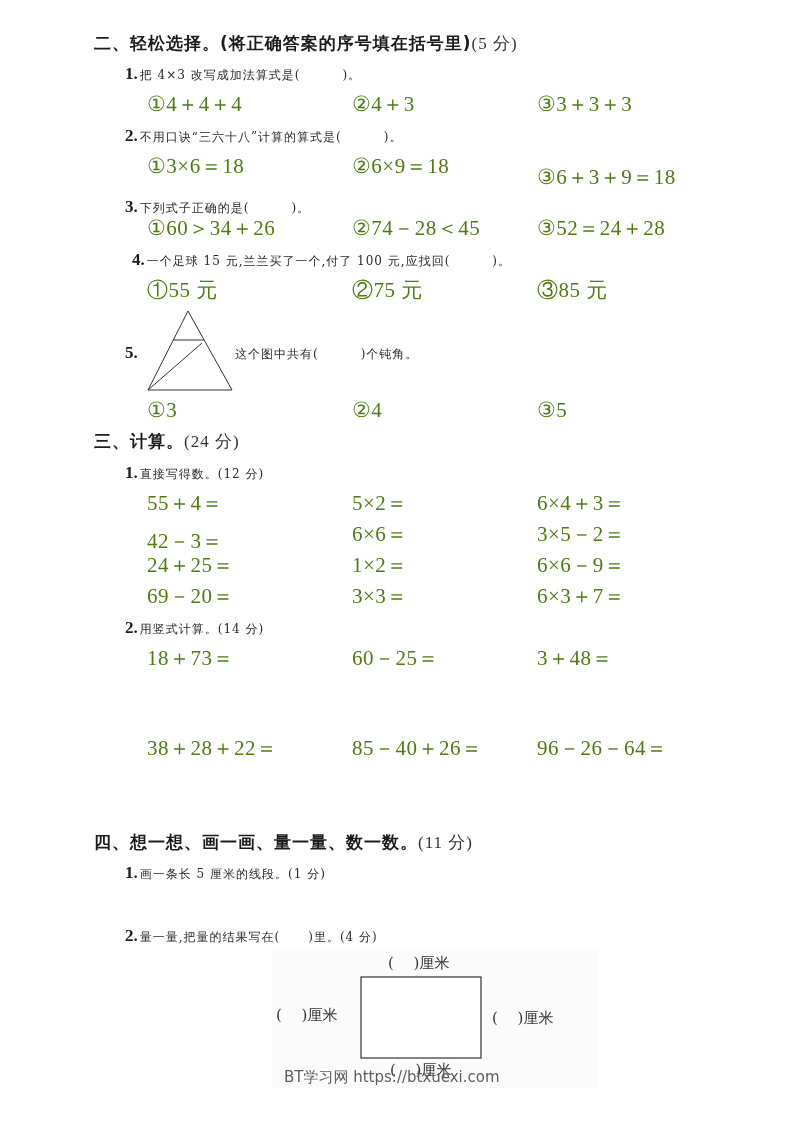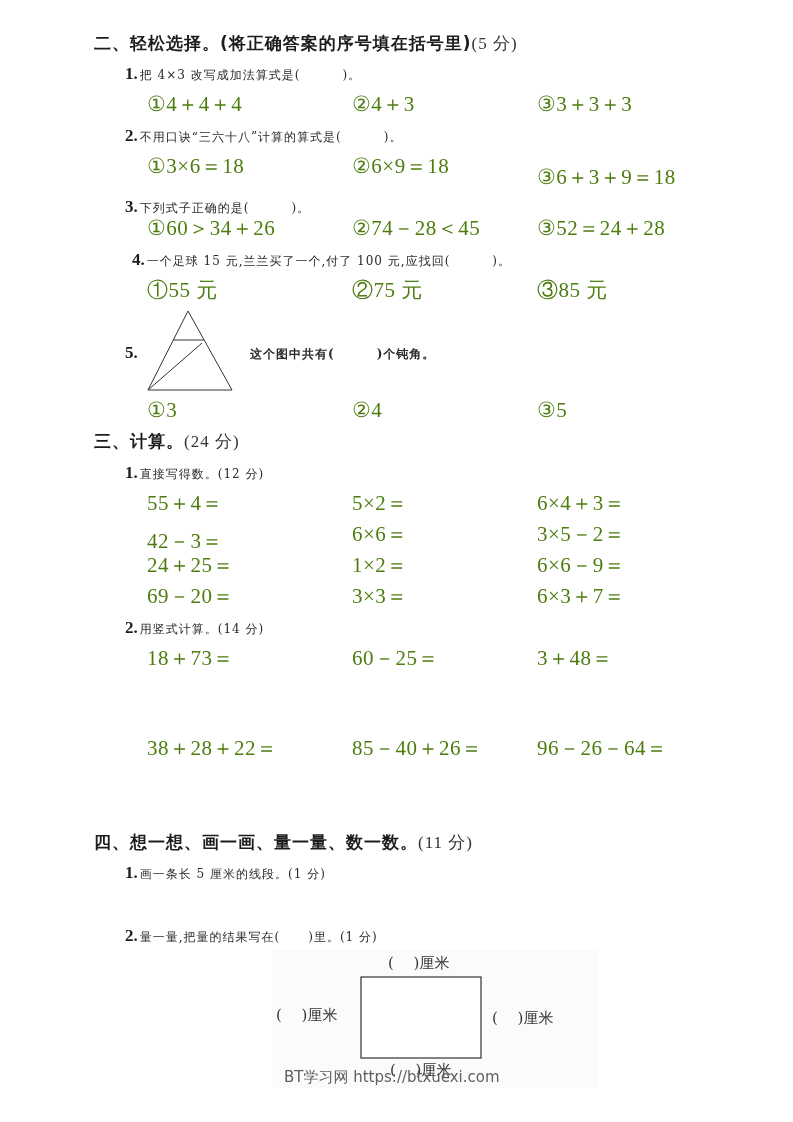--- a/index.html
+++ b/index.html
@@ -57,21 +57,21 @@
 <div class="ln" style="left:125px; top:341px;">
   <span class="qn">5.</span>
 </div>
 <svg style="left:0; top:0;" width="793" height="1122">
   <g stroke="#333" stroke-width="1" fill="none">
     <polygon points="188,311 148,390 232,390"></polygon>
     <line x1="173" y1="340" x2="204" y2="340"></line>
     <line x1="148" y1="390" x2="202" y2="343"></line>
   </g>
 </svg>
-<div class="ln" style="left:250px; top:341px;font-weight:bold;">
+<div class="ln" style="left:235px; top:341px;">
   <span class="qt">这个图中共有(</span><span class="blank"></span><span class="qt">)个钝角。</span>
 </div>
 <div class="ln opt" style="left:147px; top:399px;">①3</div>
 <div class="ln opt" style="left:352px; top:399px;">②4</div>
 <div class="ln opt" style="left:537px; top:399px;">③5</div>
 
 <div class="ln sec" style="left:94px; top:430px;">
   <span>三、计算。</span><span class="pts">(24 分)</span>
 </div>
 <div class="ln" style="left:125px; top:461px;">
@@ -106,21 +106,21 @@
 <div class="ln opt" style="left:352px; top:737px;">85－40＋26＝</div>
 <div class="ln opt" style="left:537px; top:737px;">96－26－64＝</div>
 
 <div class="ln sec" style="left:94px; top:831px;">
   <span>四、想一想、画一画、量一量、数一数。</span><span class="pts">(11 分)</span>
 </div>
 <div class="ln" style="left:125px; top:861px;">
   <span class="qn">1.</span><span class="qt">画一条长 5 厘米的线段。(1 分)</span>
 </div>
 <div class="ln" style="left:125px; top:924px;">
-  <span class="qn">2.</span><span class="qt">量一量,把量的结果写在(</span><span class="blank-sm"></span><span class="qt">)里。(1 分)</span>
+  <span class="qn">2.</span><span class="qt">量一量,把量的结果写在(</span><span class="blank-sm"></span><span class="qt">)里。(4 分)</span>
 </div>
 
 <div class="figbg"></div>
 <svg style="left:0; top:0;" width="793" height="1122">
   <rect x="361" y="977" width="120" height="81" fill="#ffffff" stroke="#333" stroke-width="1.2"></rect>
 </svg>
 <div class="lbl" style="left:388px; top:954px;">(　 )厘米</div>
 <div class="lbl" style="left:276px; top:1006px;">(　 )厘米</div>
 <div class="lbl" style="left:492px; top:1009px;">(　 )厘米</div>
 <div class="lbl" style="left:390px; top:1061px;">(　 )厘米</div>

